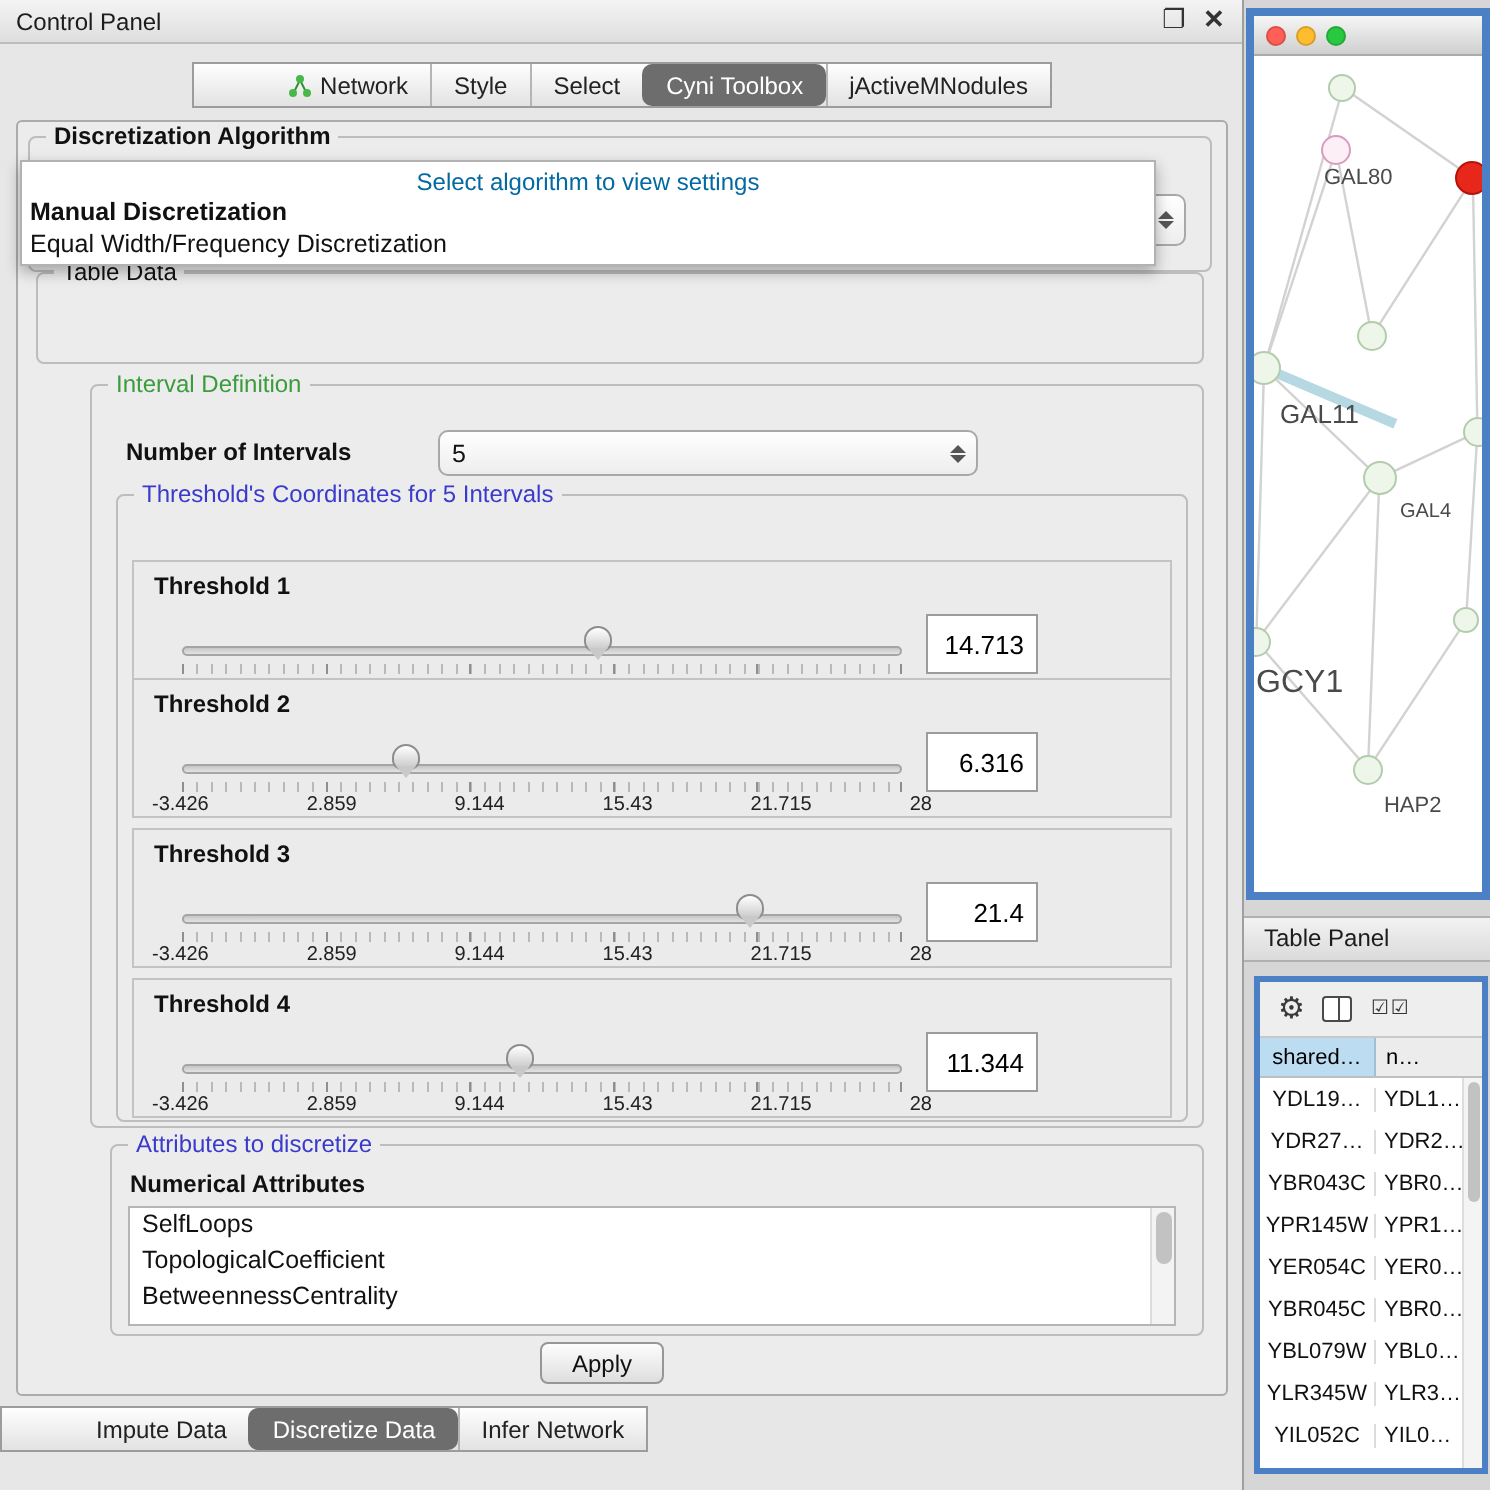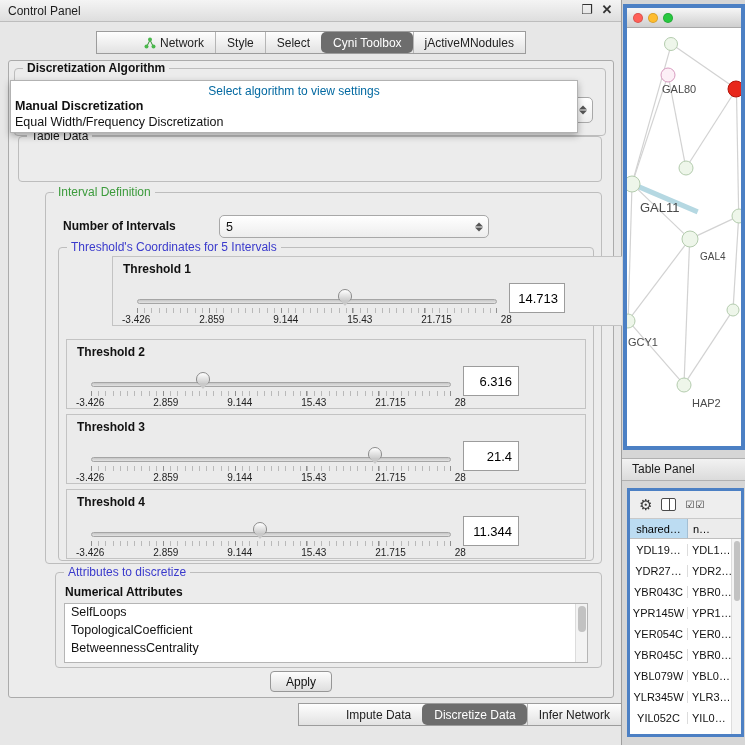--- a/index.html
+++ b/index.html
@@ -55,21 +55,21 @@
   
   .attr-sub { position:absolute; left:9px; top:12px; font-size:12px; font-weight:bold; color:#111; }
   .listbox { position:absolute; left:8px; top:30px; width:524px; height:60px; background:#fff; border:1px solid #b5b5b5; overflow:hidden; }
   .list-inner { position:absolute; left:0; top:0; right:12px; bottom:0; }
   .list-item { font-size:12.5px; color:#111; padding:1px 6px; height:18px; }
   .vscroll { position:absolute; right:0; top:0; width:12px; height:100%; background:#f3f3f3; border-left:1px solid #dcdcdc; }
   .vthumb { position:absolute; left:2px; top:2px; width:8px; height:26px; border-radius:4px; background:#c2c2c2; }
 
   .btn { position:absolute; border:1px solid #979797; border-radius:4px; background:linear-gradient(#fdfdfd,#dedede); font-size:12px; color:#111; display:flex; align-items:center; justify-content:center; }
 
-  .bottom-row { position:absolute; top:703px; left:0; width:622px; display:flex; justify-content:flex-end; }
+  .bottom-row { position:absolute; top:703px; left:0; width:528px; display:flex; justify-content:flex-start; }
 
   
   #dock { position:absolute; left:622px; top:0; width:123px; height:745px; background:#d6d6d6; }
   .net-win { position:absolute; left:1px; top:4px; width:122px; height:446px; border:4px solid #4c80c4; background:#fff; }
   .net-titlebar { position:absolute; left:0; top:0; right:0; height:20px; background:linear-gradient(#f6f6f6,#cfcfcf); border-bottom:1px solid #ababab; display:flex; align-items:center; gap:5px; padding-left:6px; }
   .light { width:10px; height:10px; border-radius:50%; border:1px solid rgba(0,0,0,0.15); }
   .net-canvas { position:absolute; left:0; top:20px; right:0; bottom:0; background:#fff; overflow:hidden; }
   .net-canvas svg { position:absolute; left:0; top:0; width:100%; height:100%; }
   .net-node { position:absolute; border-radius:50%; transform:translate(-50%,-50%); }
   .net-label { position:absolute; color:#4a4a4a; transform:translateY(-50%); white-space:nowrap; }
@@ -162,21 +162,21 @@
         <span>5</span>
         <span class="arrows">
             <i class="up"></i>
             <i class="dn"></i>
           </span>
       </div>
 
       <div class="group" style="left:12px; top:54px; width:536px; height:314px; background:#ececec;">
         <span class="legend blue">Threshold's Coordinates for 5 Intervals</span>
 
-        <div class="sl-panel" style="left:7px; top:8px;margin-left:46px;">
+        <div class="sl-panel" style="left:7px; top:32px;">
           <span class="sl-label">Threshold 1</span>
           <div class="sl-zone">
             <div class="sl-track"></div>
             <div class="sl-thumb" style="left: 57.7%;"></div>
             <div class="sl-ticks"></div>
             <div class="sl-ticklabels">
                 <span>-3.426</span>
                 <span>2.859</span>
                 <span>9.144</span>
                 <span>15.43</span>
@@ -307,21 +307,21 @@
           <div class="net-node" style="left: 4.4%; top: 37.3%; width: 17px; height: 17px; background: rgb(238, 246, 234); border: 1px solid rgb(180, 204, 174);"></div>
           <div class="net-node" style="left: 51.7%; top: 33.5%; width: 15px; height: 15px; background: rgb(238, 246, 234); border: 1px solid rgb(180, 204, 174);"></div>
           <div class="net-node" style="left: 55%; top: 50.5%; width: 17px; height: 17px; background: rgb(238, 246, 234); border: 1px solid rgb(180, 204, 174);"></div>
           <div class="net-node" style="left: 98%; top: 45%; width: 15px; height: 15px; background: rgb(238, 246, 234); border: 1px solid rgb(180, 204, 174);"></div>
           <div class="net-node" style="left: 1%; top: 70%; width: 15px; height: 15px; background: rgb(238, 246, 234); border: 1px solid rgb(180, 204, 174);"></div>
           <div class="net-node" style="left: 50%; top: 85.3%; width: 15px; height: 15px; background: rgb(238, 246, 234); border: 1px solid rgb(180, 204, 174);"></div>
           <div class="net-node" style="left: 93%; top: 67.5%; width: 13px; height: 13px; background: rgb(238, 246, 234); border: 1px solid rgb(180, 204, 174);"></div>
           <span class="net-label" style="left: 30.7%; top: 14.7%; font-size: 11px;">GAL80</span>
           <span class="net-label" style="left: 11.4%; top: 42.8%; font-size: 13px;">GAL11</span>
           <span class="net-label" style="left: 64%; top: 54.6%; font-size: 10px;">GAL4</span>
-          <span class="net-label" style="left: 0.9%; top: 75.1%; font-size: 11px;">GCY1</span>
+          <span class="net-label" style="left: 0.9%; top: 75.1%; font-size: 16px;">GCY1</span>
           <span class="net-label" style="left: 57%; top: 89.6%; font-size: 11px;">HAP2</span>
         </div>
     </div>
 
     <div class="tp-bar">Table Panel</div>
 
     <div class="tbl-win">
       <div class="tbl-toolbar">
         <span class="gear">⚙</span>
         <span class="cols-icon"></span>

